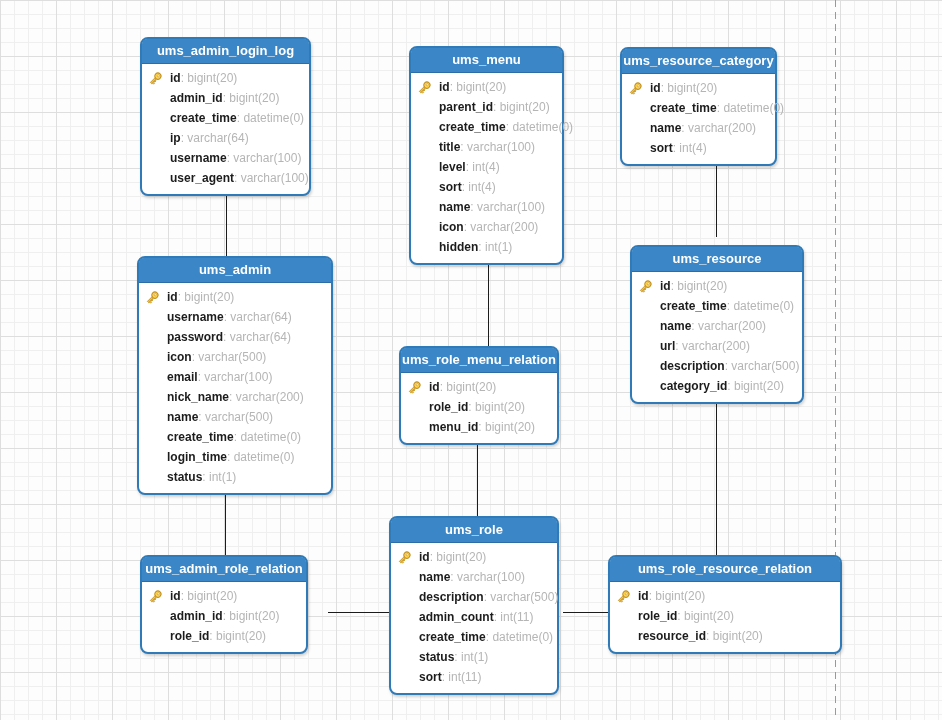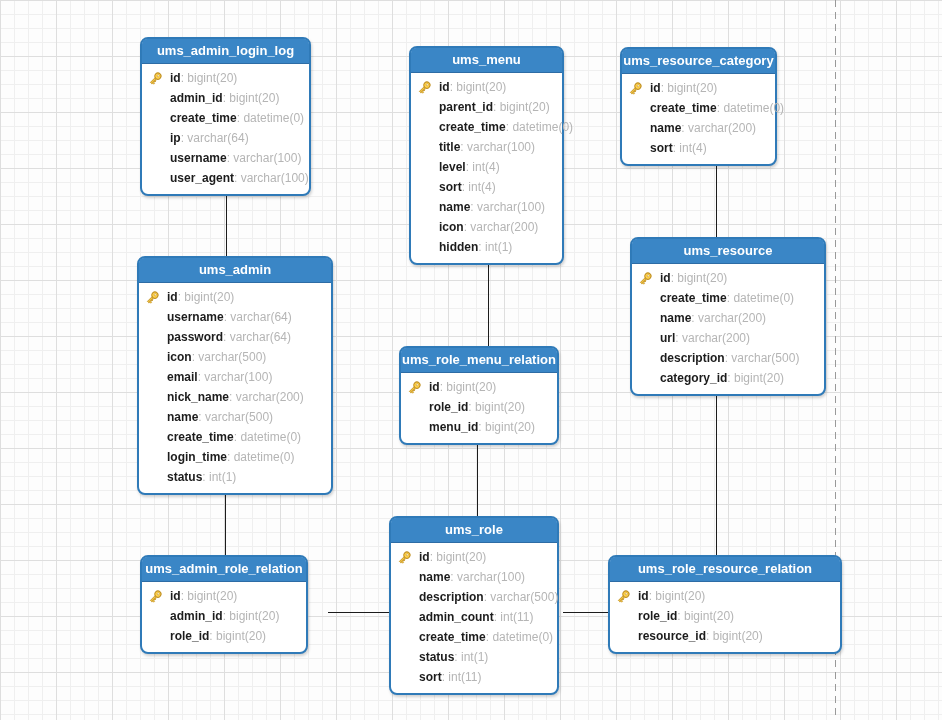--- a/index.html
+++ b/index.html
@@ -292,21 +292,21 @@
           <span class="f-type">: datetime(0)</span>
         </div>
         <div class="field-row">
           <span class="icon-cell"></span>
           <span class="f-name">status</span>
           <span class="f-type">: int(1)</span>
         </div>
       </div>
   </div>
 
-  <div class="card" style="left:630px; top:237px; width:196px">
+  <div class="card" style="left:630px; top:245px; width:174px">
     <div class="card-header"><span>ums_resource</span></div>
     <div class="card-body">
         <div class="field-row">
           <span class="icon-cell">
             <svg width="15" height="15" viewBox="0 0 16 16">
               <g transform="rotate(-45 8 8)">
                 <rect x="1.2" y="7.1" width="8.5" height="1.9" fill="#ffd24a" stroke="#c09026" stroke-width="0.9"></rect>
                 <rect x="2.2" y="8.6" width="1.6" height="2.2" fill="#ffd24a" stroke="#c09026" stroke-width="0.9"></rect>
                 <rect x="5.0" y="8.6" width="1.6" height="1.6" fill="#ffd24a" stroke="#c09026" stroke-width="0.9"></rect>
                 <circle cx="11.6" cy="8" r="3.3" fill="#ffd24a" stroke="#c09026" stroke-width="1.1"></circle>

